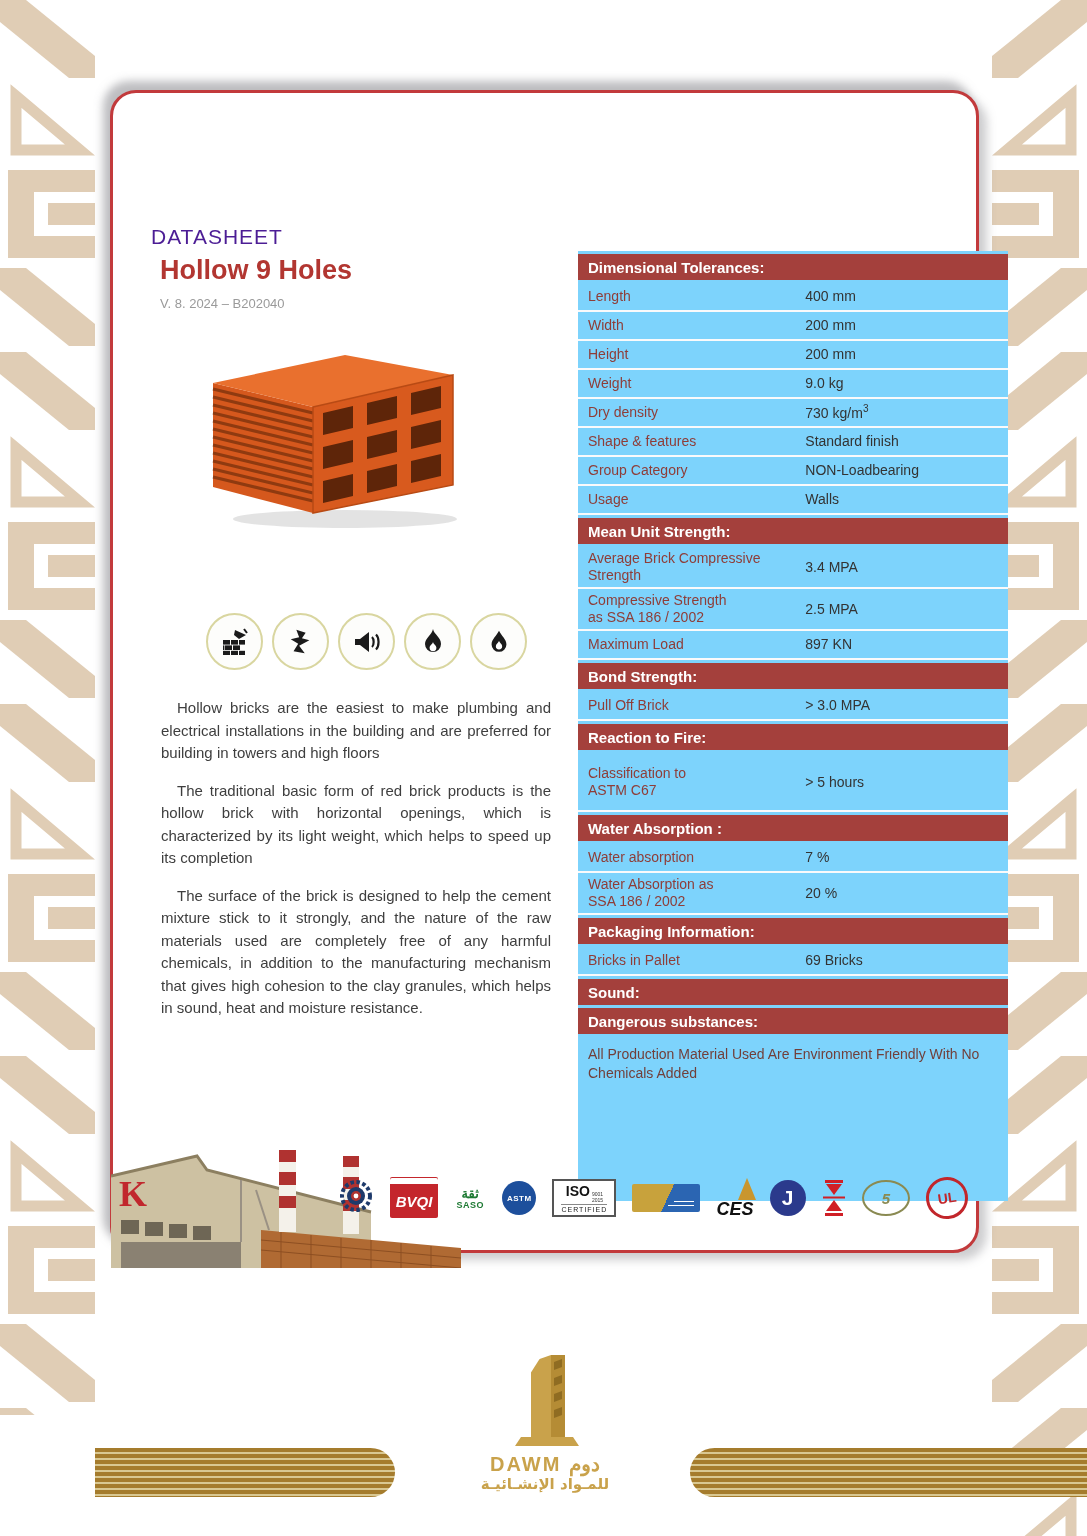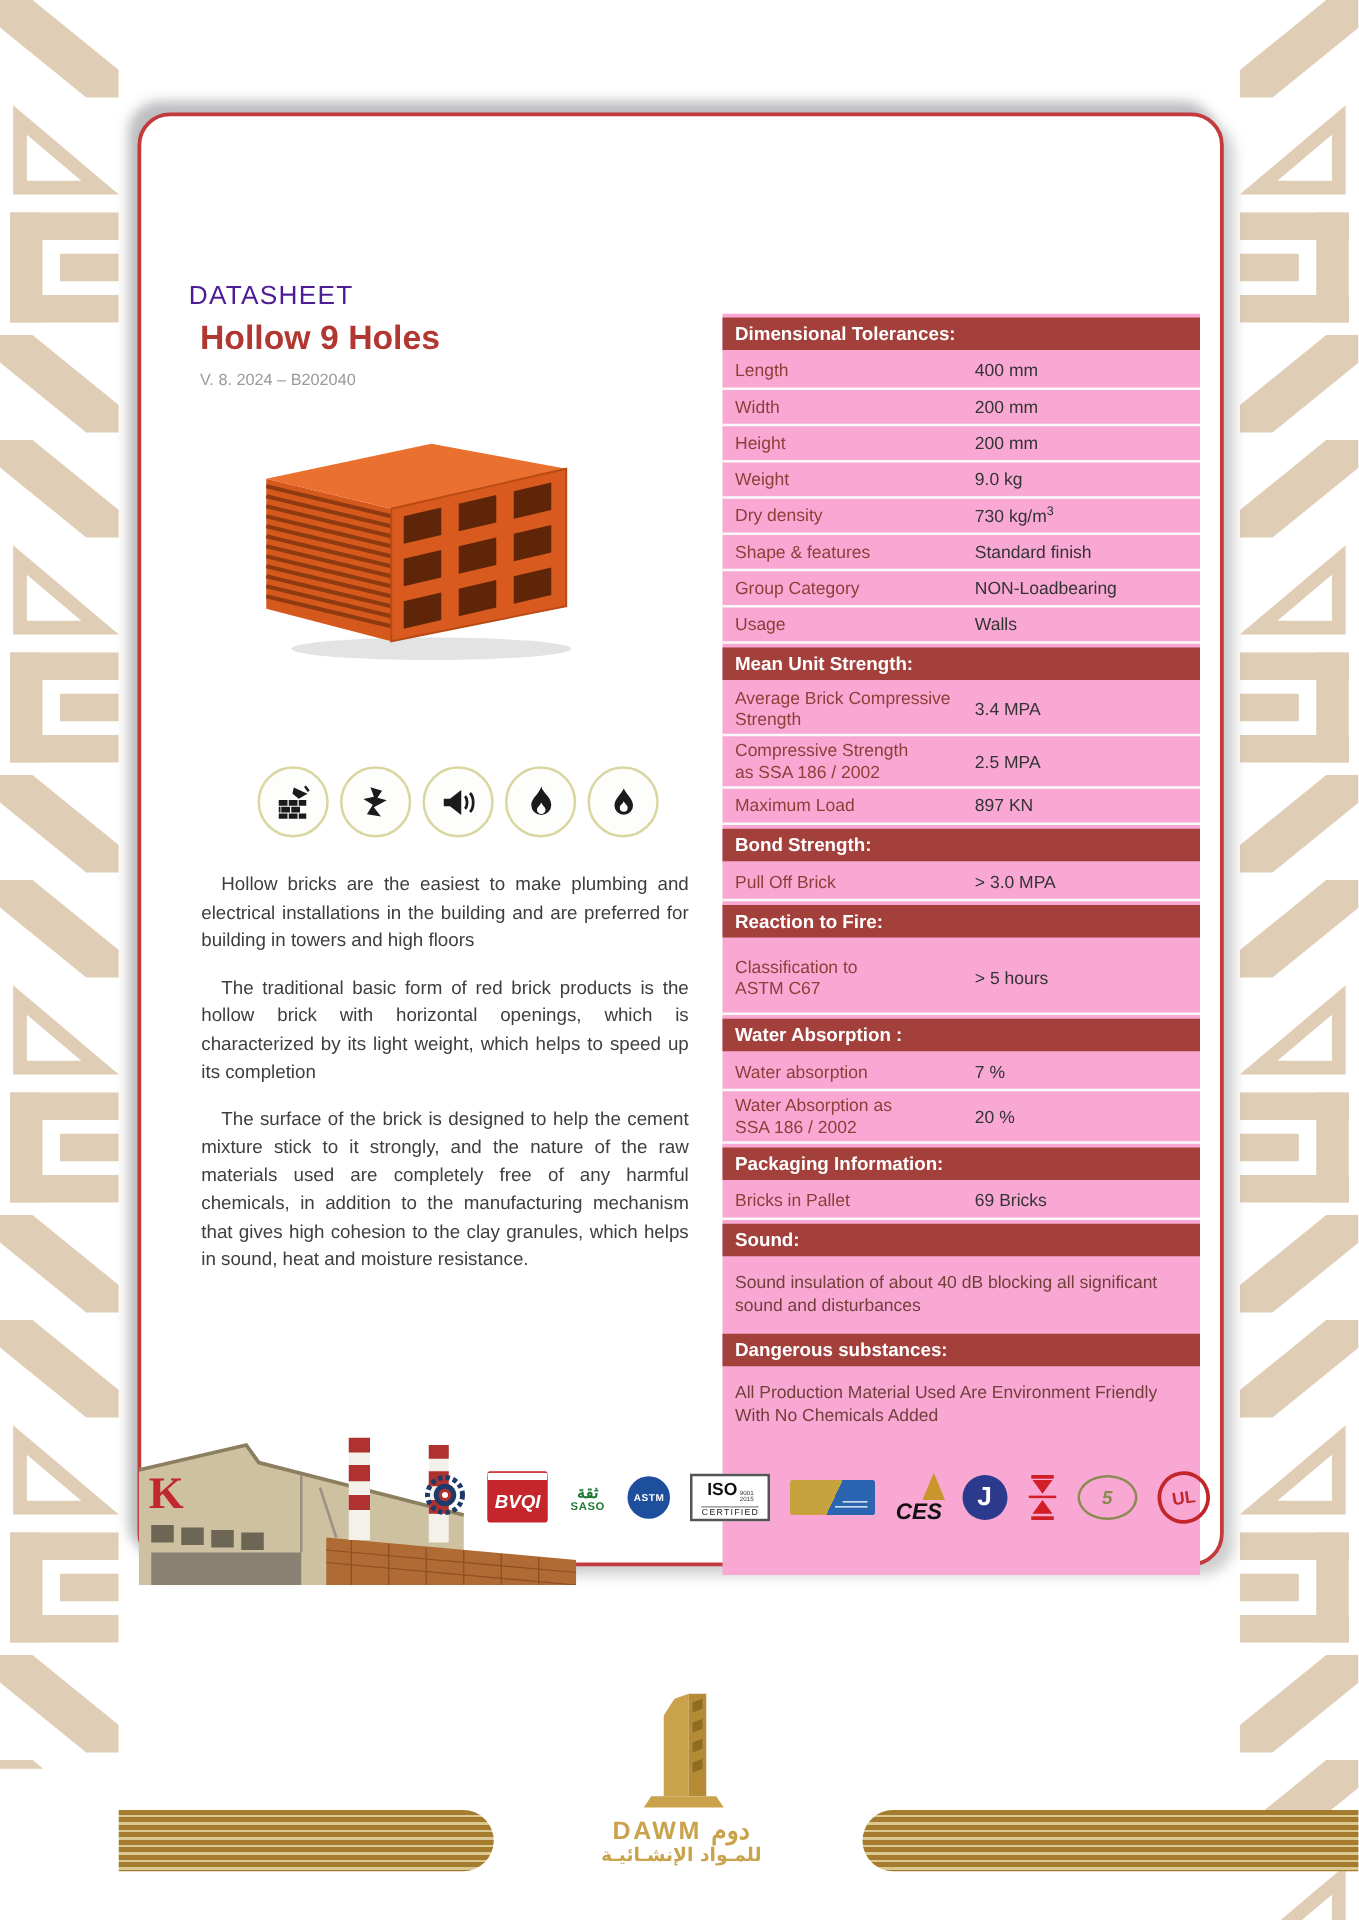--- a/index.html
+++ b/index.html
@@ -16,21 +16,21 @@
   .eyebrow{position:absolute;left:38px;top:132px;font-size:21px;color:#4c1d95;letter-spacing:1px;}
   .title{position:absolute;left:47px;top:162px;font-size:27px;font-weight:bold;color:#B23631;}
   .version{position:absolute;left:47px;top:203px;font-size:13px;color:#9A9A9A;}
   .brick-art{position:absolute;left:82px;top:252px;}
   .feature-icons{position:absolute;left:93px;top:520px;display:flex;gap:9px;}
   .feature-icons .circ{width:53px;height:53px;border-radius:50%;border:2px solid #D9D6A0;
         background:#FDFDFB;display:flex;align-items:center;justify-content:center;}
   .description{position:absolute;left:48px;top:604px;width:390px;}
   .description p{margin:0 0 15px;font-size:15px;line-height:1.5;text-align:justify;text-indent:16px;color:#3E3E3E;}
   
-  .spec-panel{position:absolute;left:465px;top:158px;width:382px;background:#f9a8d4;padding-bottom:108px;}
+  .spec-panel{position:absolute;left:465px;top:158px;width:430px;background:#7dd3fc;padding-bottom:108px;}
   .spec-header{background:#A4403C;color:#fff;font-weight:bold;font-size:15px;padding:5px 10px 4px;margin:3px 0;}
   .spec-row{display:flex;align-items:center;border-bottom:2px solid #FAFAFB;padding:3px 10px 4px;min-height:20px;}
   .spec-label{flex:0 0 53%;color:#8E3D38;font-size:14px;line-height:1.18;white-space:pre-line;}
   .spec-value{flex:1;color:#333;font-size:14px;}
   .spec-value sup{font-size:10px;}
   .spec-note{color:#713F3A;font-size:14px;line-height:1.35;padding:8px 10px 10px;}
   .spec-section:nth-child(4) .spec-row{padding:12px 10px;}
   
   .factory{position:absolute;left:-2px;top:1057px;z-index:3;}
   
@@ -283,21 +283,20 @@
         </section>
         <section class="spec-section">
           <div class="spec-header">Packaging Information:</div>
           <div class="spec-row">
             <div class="spec-label">Bricks in Pallet</div>
             <div class="spec-value">69 Bricks</div>
           </div>
         </section>
         <section class="spec-section">
           <div class="spec-header">Sound:</div>
-          <div class="spec-note">Sound insulation of about 40 dB blocking all significant sound and disturbances</div>
         </section>
         <section class="spec-section">
           <div class="spec-header">Dangerous substances:</div>
           <div class="spec-note">All Production Material Used Are Environment Friendly With No Chemicals Added</div>
         </section>
       </div>
 
     <svg class="factory" width="350" height="118" viewBox="0 0 350 118">
       <polygon points="0,26 86,6 96,20 260,62 260,118 0,118" fill="#CDC1A2"></polygon>
       <polyline points="0,26 86,6 96,20 260,62" fill="none" stroke="#8C7F60" stroke-width="3"></polyline>

